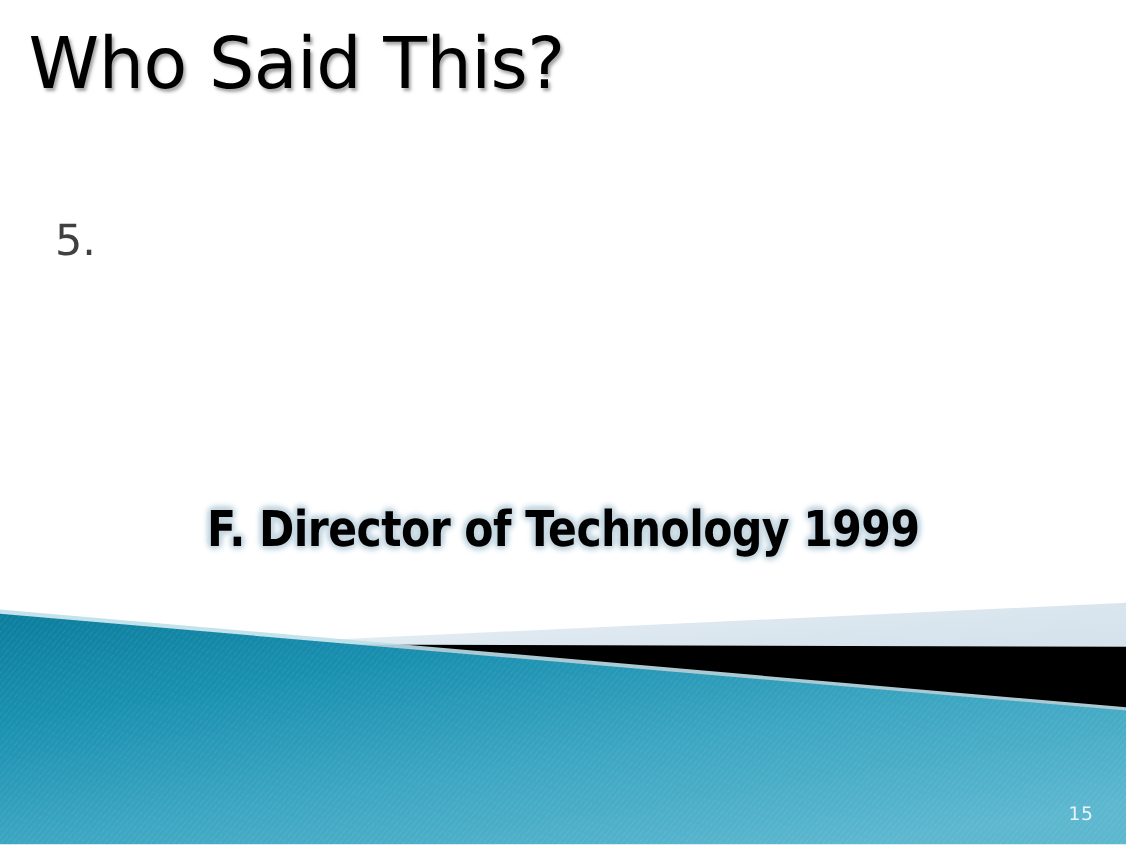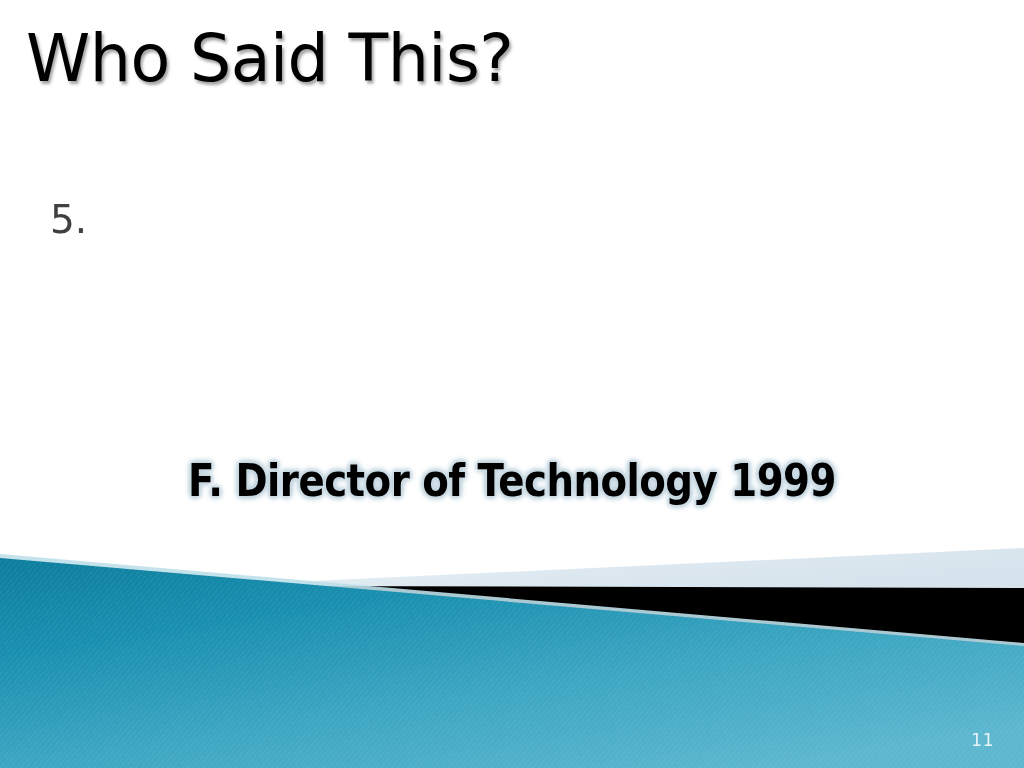--- a/index.html
+++ b/index.html
@@ -172,15 +172,15 @@
 
       <polygon points="290,66 1024,68 1024,128 330,82" fill="#000000"></polygon>
 
       <polygon points="0,34 1024,123 1024,129 0,40" fill="#bcdfe9" opacity="0.9"></polygon>
 
       <polygon points="0,38 1024,126 1024,248 0,248" fill="url(#tealGrad)"></polygon>
     </svg>
     <div class="hatch-overlay"></div>
   </div>
 
-  <div class="page-number">11</div>
+  <div class="page-number">15</div>
 
 </div>
 
 </body></html>

